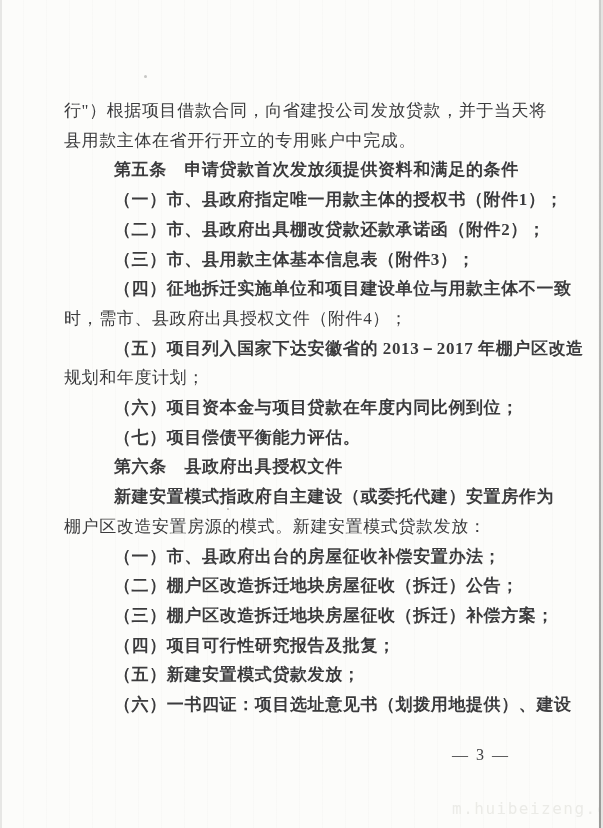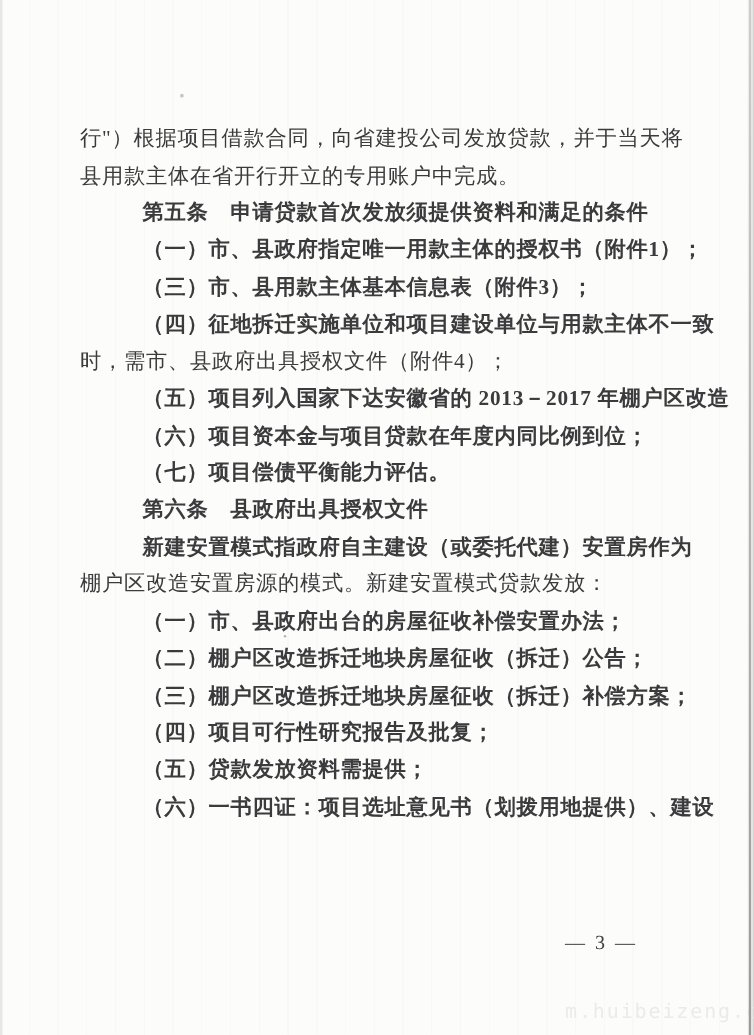--- a/index.html
+++ b/index.html
@@ -67,34 +67,36 @@
 <body>
 
 <div class="page">
   <div class="edge-left"></div>
 
   <div class="text-block">
     <p class="ln">行"）根据项目借款合同，向省建投公司发放贷款，并于当天将</p>
     <p class="ln">县用款主体在省开行开立的专用账户中完成。</p>
     <p class="ln ind">第五条　申请贷款首次发放须提供资料和满足的条件</p>
     <p class="ln ind">（一）市、县政府指定唯一用款主体的授权书（附件1）；</p>
+    <p class="ln ind">（二）市、县政府出具棚改贷款还款承诺函（附件2）；</p>
     <p class="ln ind">（三）市、县用款主体基本信息表（附件3）；</p>
     <p class="ln ind">（四）征地拆迁实施单位和项目建设单位与用款主体不一致</p>
     <p class="ln">时，需市、县政府出具授权文件（附件4）；</p>
     <p class="ln ind">（五）项目列入国家下达安徽省的 2013－2017 年棚户区改造</p>
+    <p class="ln">规划和年度计划；</p>
     <p class="ln ind">（六）项目资本金与项目贷款在年度内同比例到位；</p>
     <p class="ln ind">（七）项目偿债平衡能力评估。</p>
     <p class="ln ind">第六条　县政府出具授权文件</p>
     <p class="ln ind">新建安置模式指政府自主建设（或委托代建）安置房作为</p>
     <p class="ln">棚户区改造安置房源的模式。新建安置模式贷款发放：</p>
     <p class="ln ind">（一）市、县政府出台的房屋征收补偿安置办法；</p>
     <p class="ln ind">（二）棚户区改造拆迁地块房屋征收（拆迁）公告；</p>
     <p class="ln ind">（三）棚户区改造拆迁地块房屋征收（拆迁）补偿方案；</p>
     <p class="ln ind">（四）项目可行性研究报告及批复；</p>
-    <p class="ln ind">（五）贷款发放资料需提供；</p>
+    <p class="ln ind">（五）新建安置模式贷款发放；</p>
     <p class="ln ind">（六）一书四证：项目选址意见书（划拨用地提供）、建设</p>
   </div>
 
   <div class="page-number">— 3 —</div>
   <div class="watermark">m.huibeizeng.com</div>
 
   <span class="speck speck-a"></span>
   <span class="speck speck-b"></span>
 
   <div class="edge-right"></div>

